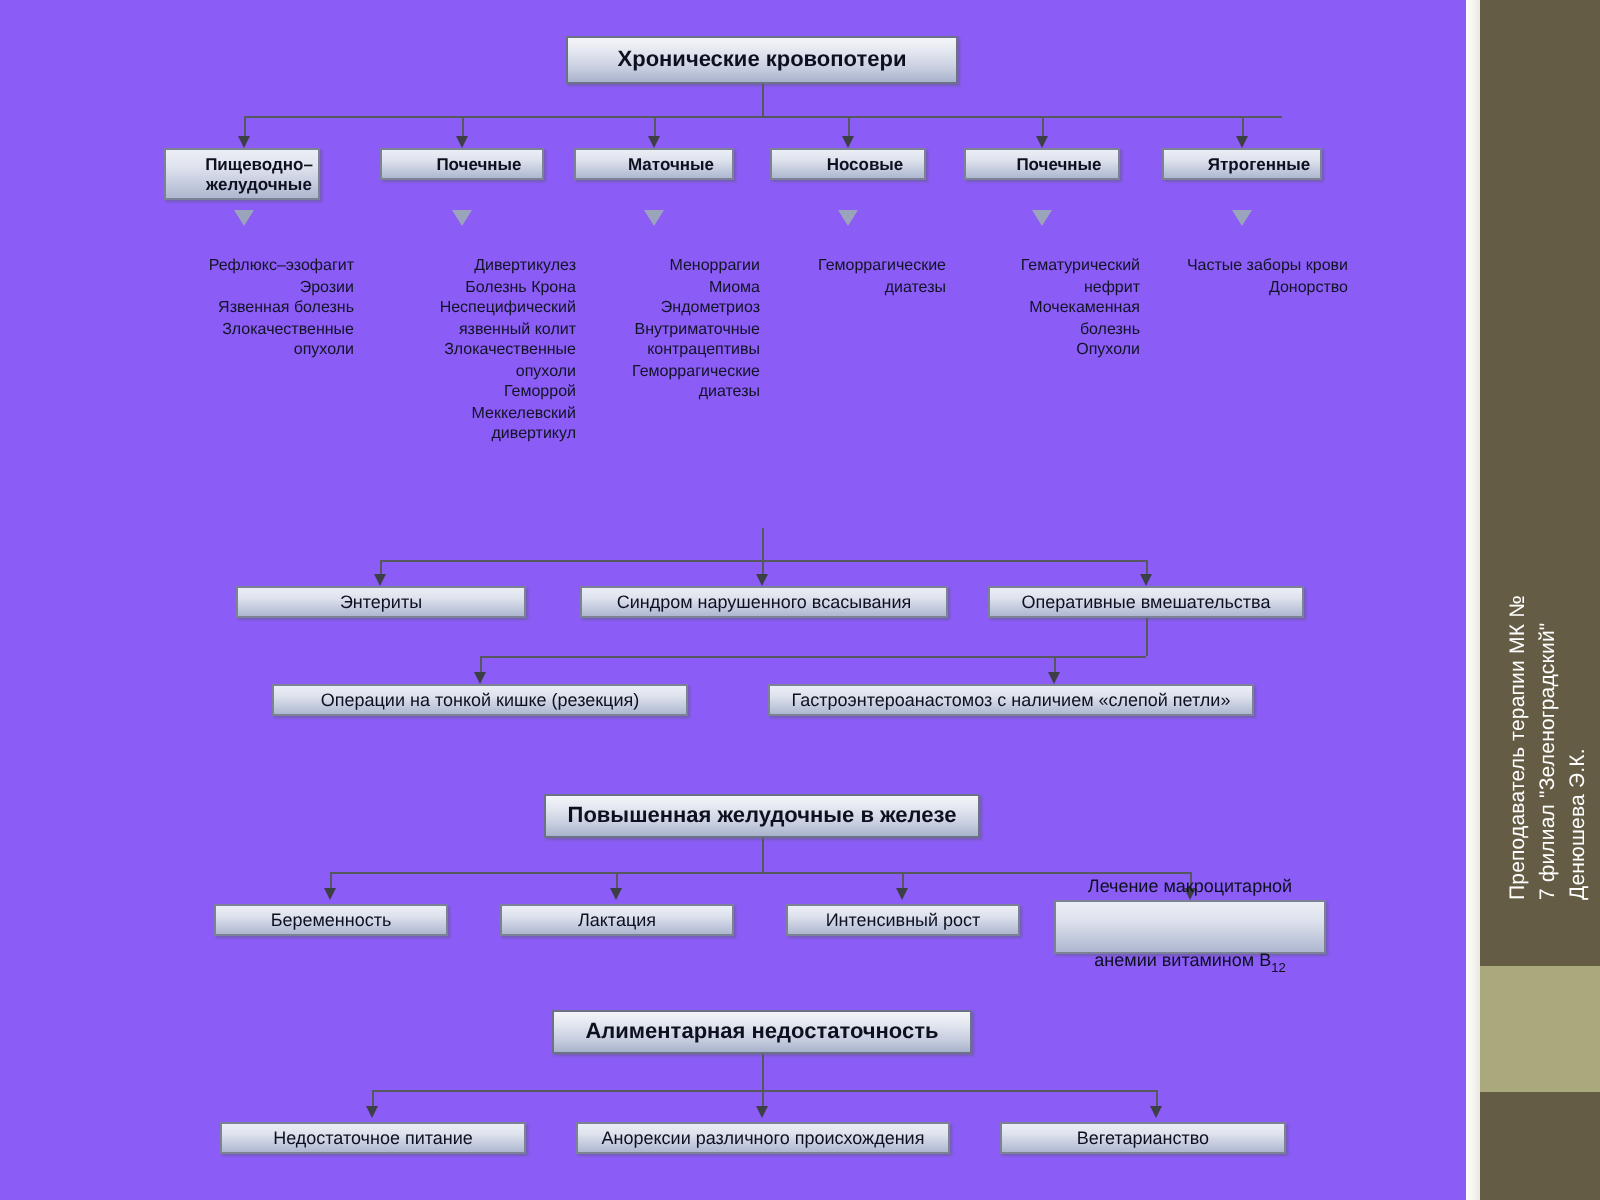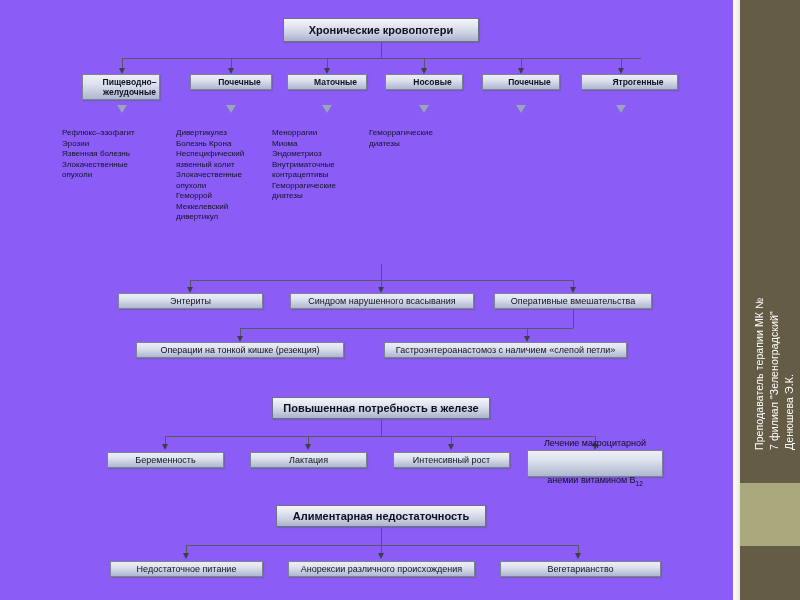--- a/index.html
+++ b/index.html
@@ -92,21 +92,21 @@
   .box.head2 {
     font-weight: bold;
     font-size: 8.5px;
     line-height: 10px;
     padding-left: 20px;
   }
 
   
   .textblock {
     position: absolute;
-    text-align: left;
+    text-align: right;
     font-size: 8px;
     line-height: 10.5px;
     color: #111425;
   }
 
   
   .ln {
     position: absolute;
     background: #55585f;
   }
@@ -149,21 +149,21 @@
     <div class="arrow" style="left:617.5px; top:68px;"></div>
 
     <div class="box head2" style="left:82px; top:74px; width:78px; height:26px; flex-direction:column;">
       <span>Пищеводно–</span>
       <span>желудочные</span>
     </div>
     <div class="box head2" style="left:190px; top:74px; width:82px; height:16px;">Почечные</div>
     <div class="box head2" style="left:287px; top:74px; width:80px; height:16px;">Маточные</div>
     <div class="box head2" style="left:385px; top:74px; width:78px; height:16px;">Носовые</div>
     <div class="box head2" style="left:482px; top:74px; width:78px; height:16px;">Почечные</div>
-    <div class="box head2" style="left:581px; top:74px; width:97px; height:16px;">Ятрогенные</div>
+    <div class="box head2" style="left:581px; top:74px; width:80px; height:16px;">Ятрогенные</div>
 
     <div class="arrow light" style="left:117px; top:105px; border-left-width:5px; border-right-width:5px; border-top-width:8px;"></div>
     <div class="arrow light" style="left:226px; top:105px; border-left-width:5px; border-right-width:5px; border-top-width:8px;"></div>
     <div class="arrow light" style="left:322px; top:105px; border-left-width:5px; border-right-width:5px; border-top-width:8px;"></div>
     <div class="arrow light" style="left:419px; top:105px; border-left-width:5px; border-right-width:5px; border-top-width:8px;"></div>
     <div class="arrow light" style="left:516px; top:105px; border-left-width:5px; border-right-width:5px; border-top-width:8px;"></div>
     <div class="arrow light" style="left:616px; top:105px; border-left-width:5px; border-right-width:5px; border-top-width:8px;"></div>
 
     <div class="textblock" style="left:62px; top:128px; width:115px; white-space:pre-line;">Рефлюкс–эзофагит
 Эрозии
@@ -181,20 +181,27 @@
 дивертикул</div>
     <div class="textblock" style="left:272px; top:128px; width:108px; white-space:pre-line;">Меноррагии
 Миома
 Эндометриоз
 Внутриматочные
 контрацептивы
 Геморрагические
 диатезы</div>
     <div class="textblock" style="left:369px; top:128px; width:104px; white-space:pre-line;">Геморрагические
 диатезы</div>
+    <div class="textblock" style="left:466px; top:128px; width:104px; white-space:pre-line;">Гематурический
+нефрит
+Мочекаменная
+болезнь
+Опухоли</div>
+    <div class="textblock" style="left:562px; top:128px; width:112px; white-space:pre-line;">Частые заборы крови
+Донорство</div>
 
 
     <div class="ln v" style="left:381px; top:264px; height:16px;"></div>
     <div class="ln h" style="left:190px; top:280px; width:383px;"></div>
 
     <div class="ln v" style="left:190px; top:280px; height:9px;"></div>
     <div class="arrow" style="left:186.5px; top:287px;"></div>
     <div class="ln v" style="left:381px; top:280px; height:9px;"></div>
     <div class="arrow" style="left:377.5px; top:287px;"></div>
     <div class="ln v" style="left:573px; top:280px; height:9px;"></div>
@@ -207,21 +214,21 @@
     <div class="ln v" style="left:573px; top:309px; height:19px;"></div>
     <div class="ln h" style="left:240px; top:328px; width:333px;"></div>
     <div class="ln v" style="left:240px; top:328px; height:10px;"></div>
     <div class="arrow" style="left:236.5px; top:336px;"></div>
     <div class="ln v" style="left:527px; top:328px; height:10px;"></div>
     <div class="arrow" style="left:523.5px; top:336px;"></div>
 
     <div class="box" style="left:136px; top:342px; width:208px; height:16px;">Операции на тонкой кишке (резекция)</div>
     <div class="box" style="left:384px; top:342px; width:243px; height:16px;">Гастроэнтероанастомоз с наличием «слепой петли»</div>
 
-    <div class="box title" style="left:272px; top:397px; width:218px; height:22px;">Повышенная потребность в железе</div>
+    <div class="box title" style="left:272px; top:397px; width:218px; height:22px;">Повышенная желудочные в железе</div>
 
     <div class="ln v" style="left:381px; top:419px; height:17px;"></div>
     <div class="ln h" style="left:165px; top:436px; width:430px;"></div>
 
     <div class="ln v" style="left:165px; top:436px; height:10px;"></div>
     <div class="arrow" style="left:161.5px; top:444px;"></div>
     <div class="ln v" style="left:308px; top:436px; height:10px;"></div>
     <div class="arrow" style="left:304.5px; top:444px;"></div>
     <div class="ln v" style="left:451px; top:436px; height:10px;"></div>
     <div class="arrow" style="left:447.5px; top:444px;"></div>
@@ -245,21 +252,21 @@
 
     <div class="ln v" style="left:186px; top:545px; height:10px;"></div>
     <div class="arrow" style="left:182.5px; top:553px;"></div>
     <div class="ln v" style="left:381px; top:545px; height:10px;"></div>
     <div class="arrow" style="left:377.5px; top:553px;"></div>
     <div class="ln v" style="left:578px; top:545px; height:10px;"></div>
     <div class="arrow" style="left:574.5px; top:553px;"></div>
 
     <div class="box" style="left:288px; top:561px; width:187px; height:16px;">Анорексии различного происхождения</div>
     <div class="box" style="left:110px; top:561px; width:153px; height:16px;">Недостаточное питание</div>
-    <div class="box" style="left:500px; top:561px; width:161px; height:16px;">Вегетарианство</div>
+    <div class="box" style="left:500px; top:561px; width:143px; height:16px;">Вегетарианство</div>
 
   </div>
 
   <div class="sidebar-edge"></div>
   <div class="sidebar"></div>
   <div class="sidebar-band"></div>
   <div class="sidebar-text">
     <span class="vline l1">Преподаватель терапии МК №</span>
     <span class="vline l2">7 филиал "Зеленоградский"</span>
     <span class="vline l3">Денюшева Э.К.</span>

